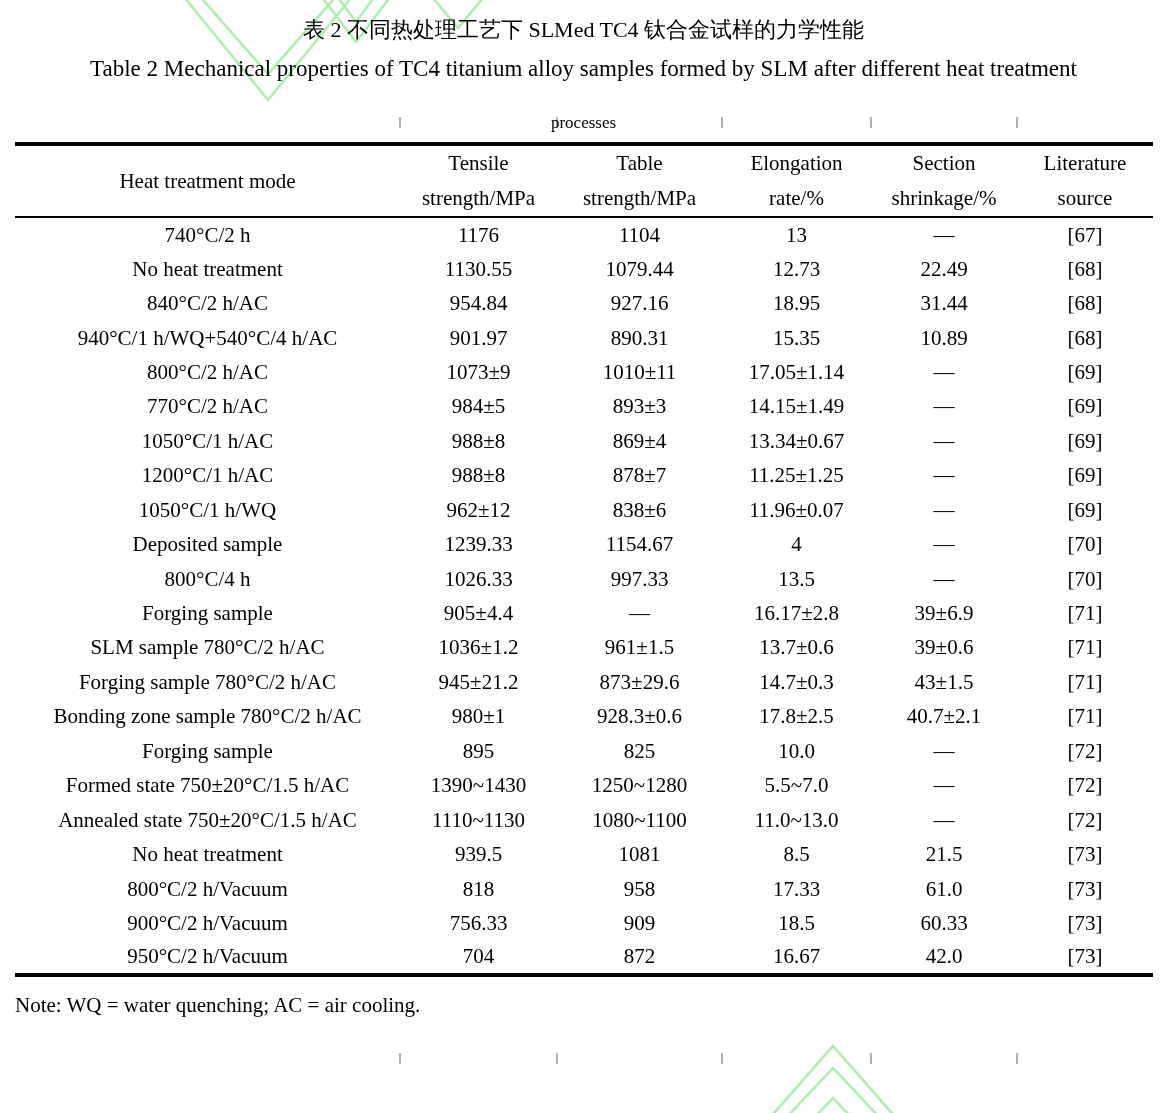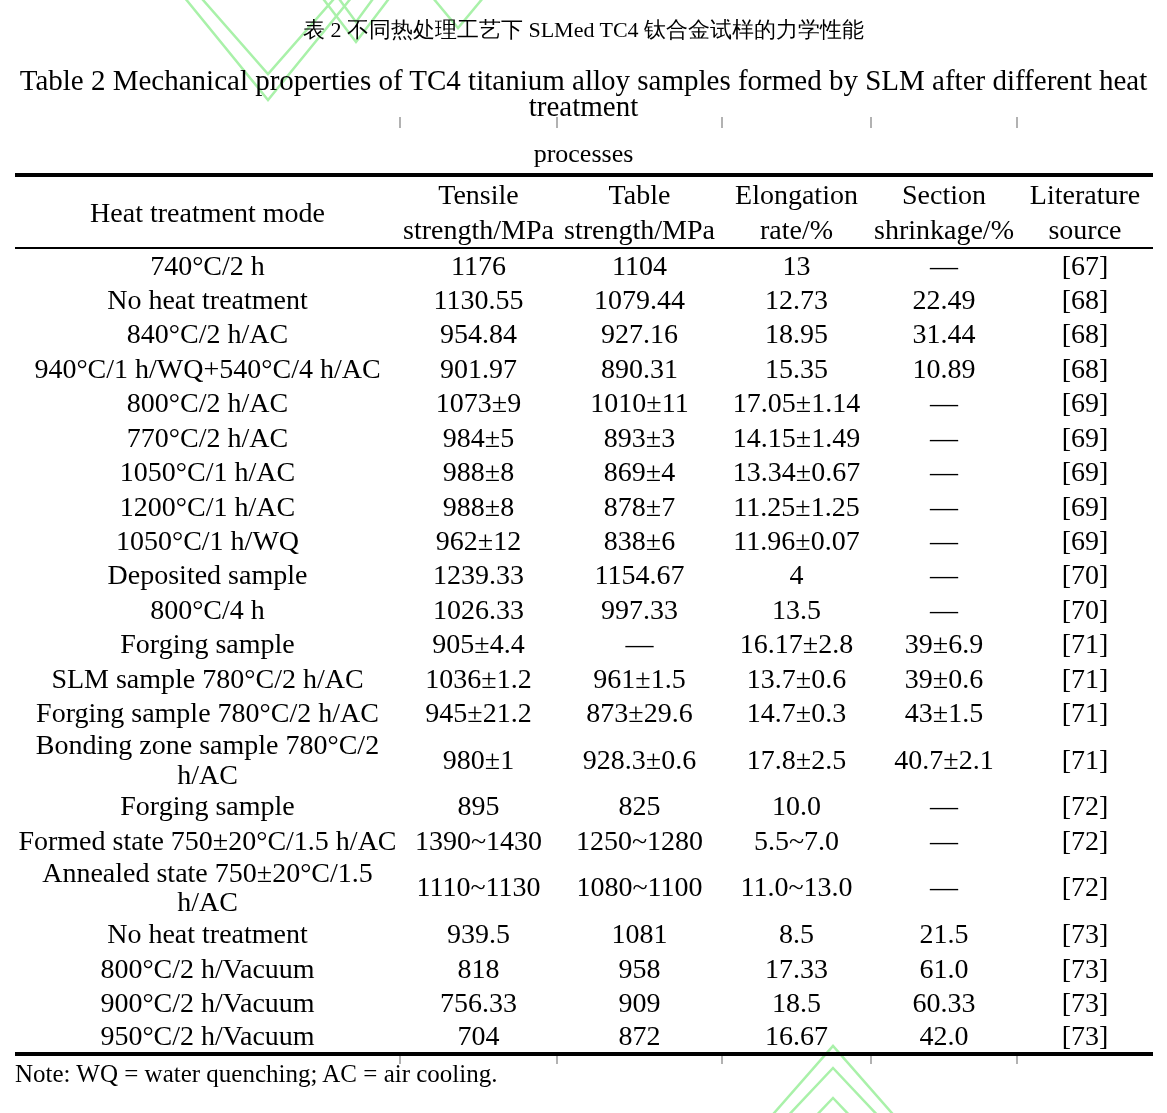--- a/index.html
+++ b/index.html
@@ -6,34 +6,34 @@
   body{
     width:1167px;height:1113px;background:#ffffff;color:#000;
     font-family:"Liberation Serif","DejaVu Serif",serif;
     position:relative;overflow:hidden;
   }
   .wm{position:absolute;left:0;top:0;z-index:0;}
   .content{position:relative;z-index:1;}
   .title-zh{
     padding-top:17px;text-align:center;font-size:22px;line-height:26px;
   }
-  .title-en{ text-align:center;font-size:29px;line-height:26px;margin-top:24px; }
-  .title-en2{ text-align:center;font-size:26px;line-height:26px;margin-top:22px; }
+  .title-en{ text-align:center;font-size:23px;line-height:26px;margin-top:13px; }
+  .title-en2{ text-align:center;font-size:17px;line-height:26px;margin-top:28px; }
   table{
     border-collapse:collapse;table-layout:fixed;width:1138px;
     margin:6px 0 0 15px;
     border-top:4px solid #000;border-bottom:4px solid #000;
-    font-size:28px;
+    font-size:21px;
   }
   thead tr{height:70px;border-bottom:2px solid #000;}
   th{font-weight:normal;text-align:center;vertical-align:middle;padding:0;}
   th span{display:block;line-height:35px;}
   tbody tr{height:34.44px;}
   td{text-align:center;vertical-align:middle;padding:0;line-height:1.05;}
-  .note{margin:5px 0 0 15px;font-size:25px;line-height:26px;}
+  .note{margin:15px 0 0 15px;font-size:21px;line-height:26px;}
   .tick{position:absolute;width:2px;height:11px;background:#b2b2b2;z-index:0;}
   .tick.top{top:117px;}
   .tick.bottom{top:1053px;}
   .t1{left:399px;} .t2{left:556px;} .t3{left:721px;} .t4{left:870px;} .t5{left:1016px;}
 </style>
 </head>
 <body>
 
 <svg class="wm" width="1167" height="1113" viewBox="0 0 1167 1113">
   <g fill="none" stroke="#a9f1a9" stroke-width="2.5">

